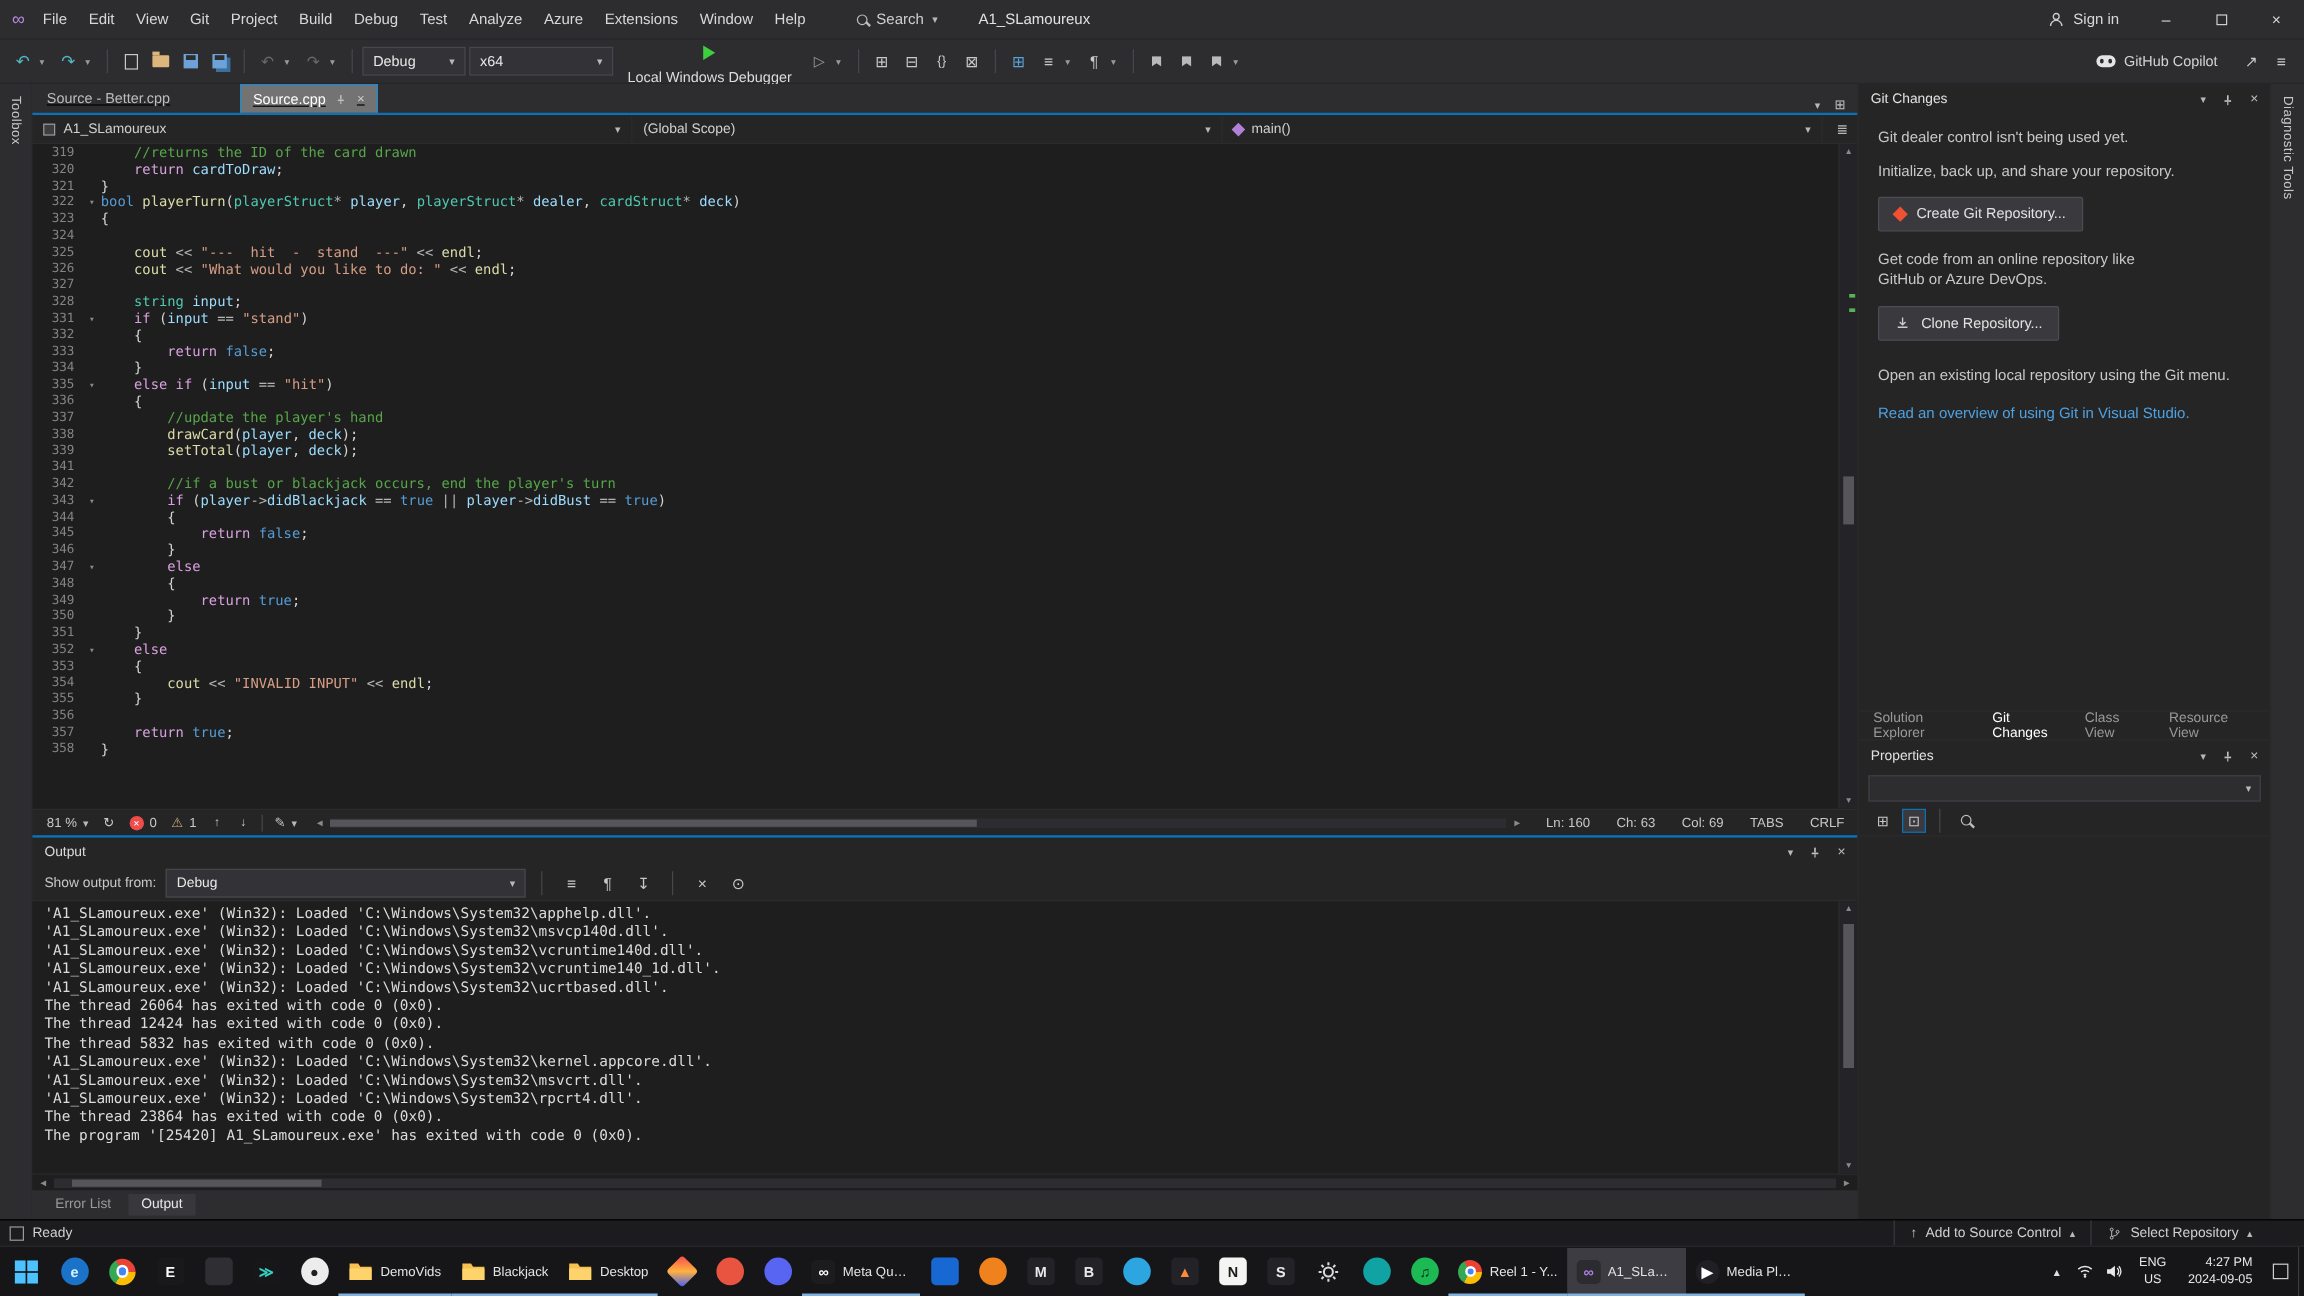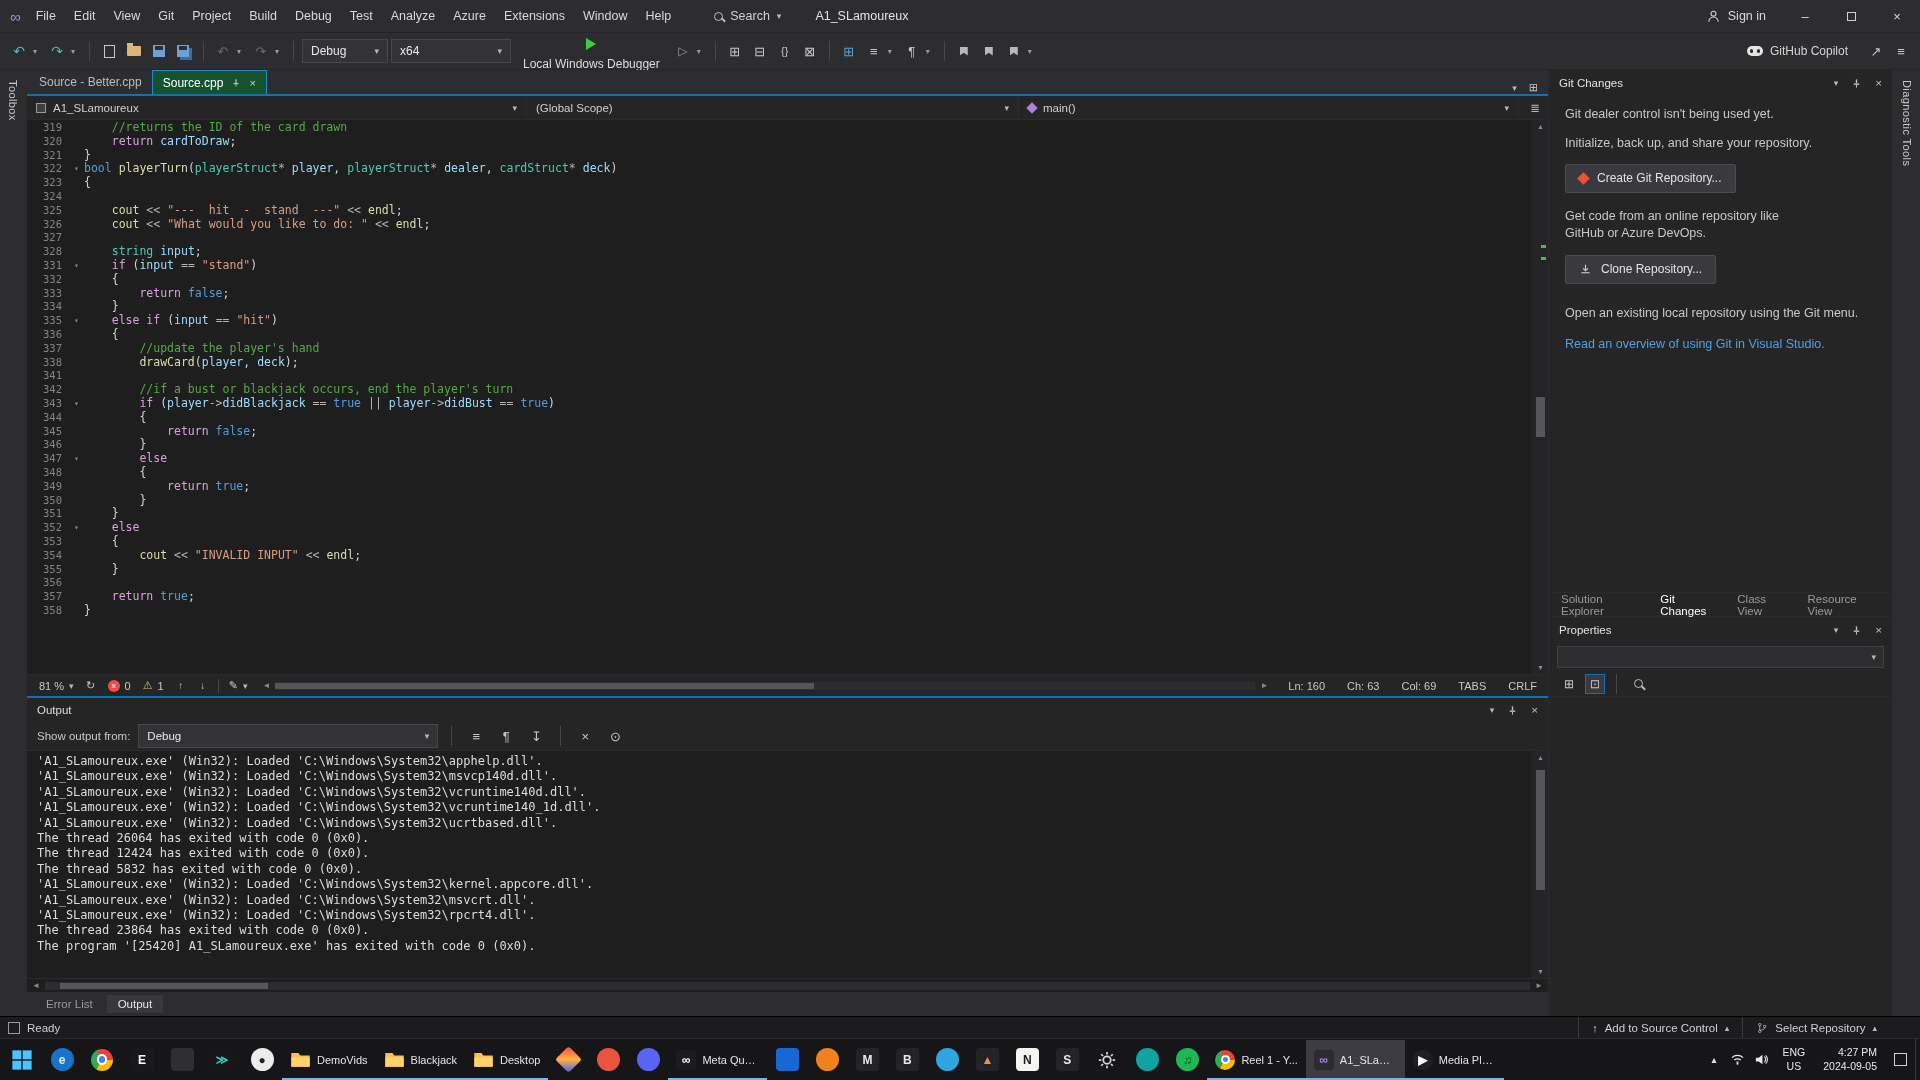--- a/index.html
+++ b/index.html
@@ -54,21 +54,21 @@
   #main{ flex:1; display:flex; min-height:0; }
   #left-strip{ width:27px; background:var(--chrome); border-right:1px solid var(--border2); padding-top:10px; display:flex; justify-content:center; }
   #right-strip{ width:28px; background:var(--chrome); border-left:1px solid var(--border2); padding-top:10px; display:flex; justify-content:center; }
   .vtext{ writing-mode:vertical-lr; font-size:11px; color:#c8c8c8; letter-spacing:.4px; }
 
   #center{ flex:1; display:flex; flex-direction:column; min-width:0; }
 
   
   #tabrow{ height:26px; display:flex; align-items:flex-end; background:var(--chrome); border-bottom:2px solid #0b72b8; padding-left:2px; font-size:12px; flex:0 0 auto; }
   .doc-tab{ display:flex; align-items:center; gap:8px; height:24px; padding:0 10px; color:#bcbcbc; }
-  .doc-tab.active{ background:#14532d; color:#fff; border:1px solid #1c8bd0; border-bottom:none; }
+  .doc-tab.active{ background:#737373; color:#fff; border:1px solid #1c8bd0; border-bottom:none;margin-left:48px; }
   .tab-x{ font-size:11px; color:#cfcfcf; }
   #tab-end{ margin-left:auto; display:flex; gap:12px; padding-right:10px; color:#c0c0c0; align-items:center; }
 
   
   #breadcrumb{ height:24px; display:flex; background:var(--panel); border-bottom:1px solid var(--border2); font-size:11.5px; color:#d0d0d0; flex:0 0 auto; }
   .crumb{ display:flex; align-items:center; gap:7px; padding:0 9px; border-right:1px solid var(--border2); }
   .crumb .chev{ margin-left:auto; }
   .proj-ico{ width:10px; height:10px; border:1px solid #9a9a9a; background:#3d3d42; }
   .cube{ width:8px; height:8px; background:#b180d7; transform:rotate(45deg); }
   .crumb-end{ flex:1; display:flex; align-items:center; justify-content:flex-end; padding-right:8px; color:#b8b8b8; }
@@ -272,21 +272,21 @@
     <span class="ti">≡</span>
   </div>
 
   <div id="main">
     <div id="left-strip">
       <span class="vtext">Toolbox</span>
     </div>
 
     <div id="center">
       <div id="tabrow">
-        <span id="doc-tabs" style="display:flex;align-items:flex-end;">
+        <span id="doc-tabs" style="display:flex;align-items:flex-end;text-decoration:underline;">
             <div class="doc-tab">
               <span>Source - Better.cpp</span>
             </div>
             <div class="doc-tab active">
               <span>Source.cpp</span>
               <svg width="10" height="10" viewBox="0 0 16 16">
                 <rect x="7" y="2" width="2" height="6" fill="#c0c0c0"></rect>
                 <rect x="4" y="8" width="8" height="2" fill="#c0c0c0"></rect>
                 <rect x="7.3" y="10" width="1.4" height="4" fill="#c0c0c0"></rect>
               </svg>
@@ -404,20 +404,25 @@
                 <span class="line-num">337</span>
                 <span class="fold-col"></span>
                 <span class="line-content"><span class="tx">        </span><span class="cm">//update the player's hand</span></span>
               </div>
               <div class="code-line">
                 <span class="line-num">338</span>
                 <span class="fold-col"></span>
                 <span class="line-content"><span class="tx">        </span><span class="fn">drawCard</span><span class="tx">(</span><span class="va">player</span><span class="tx">, </span><span class="va">deck</span><span class="tx">);</span></span>
               </div>
               <div class="code-line">
+                <span class="line-num">339</span>
+                <span class="fold-col"></span>
+                <span class="line-content"><span class="tx">        </span><span class="fn">setTotal</span><span class="tx">(</span><span class="va">player</span><span class="tx">, </span><span class="va">deck</span><span class="tx">);</span></span>
+              </div>
+              <div class="code-line">
                 <span class="line-num">341</span>
                 <span class="fold-col"></span>
                 <span class="line-content"></span>
               </div>
               <div class="code-line">
                 <span class="line-num">342</span>
                 <span class="fold-col"></span>
                 <span class="line-content"><span class="tx">        </span><span class="cm">//if a bust or blackjack occurs, end the player's turn</span></span>
               </div>
               <div class="code-line">

